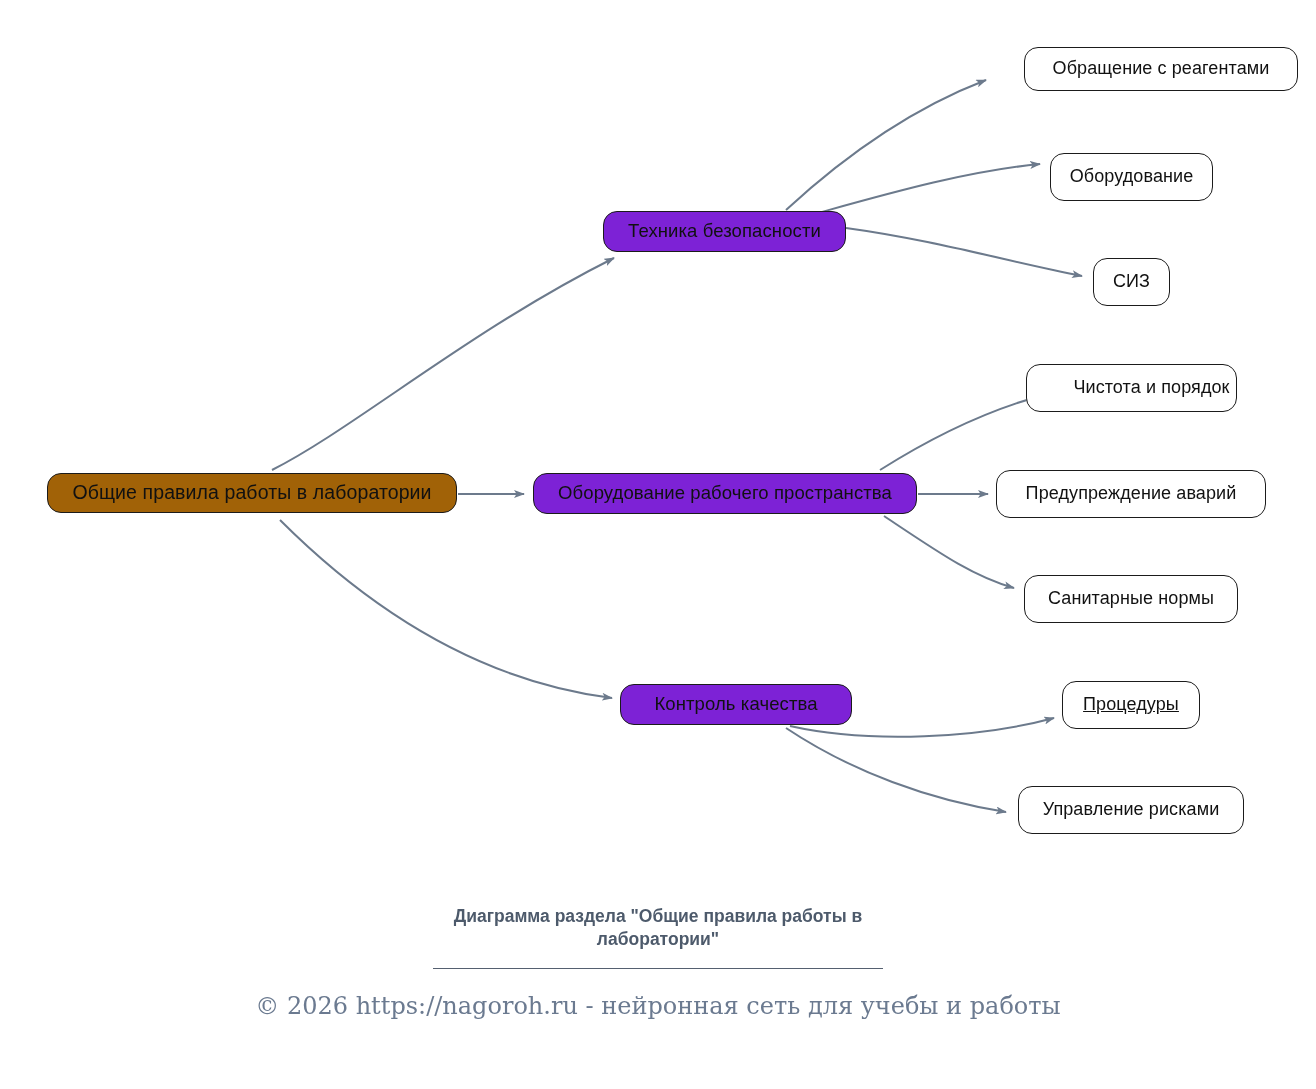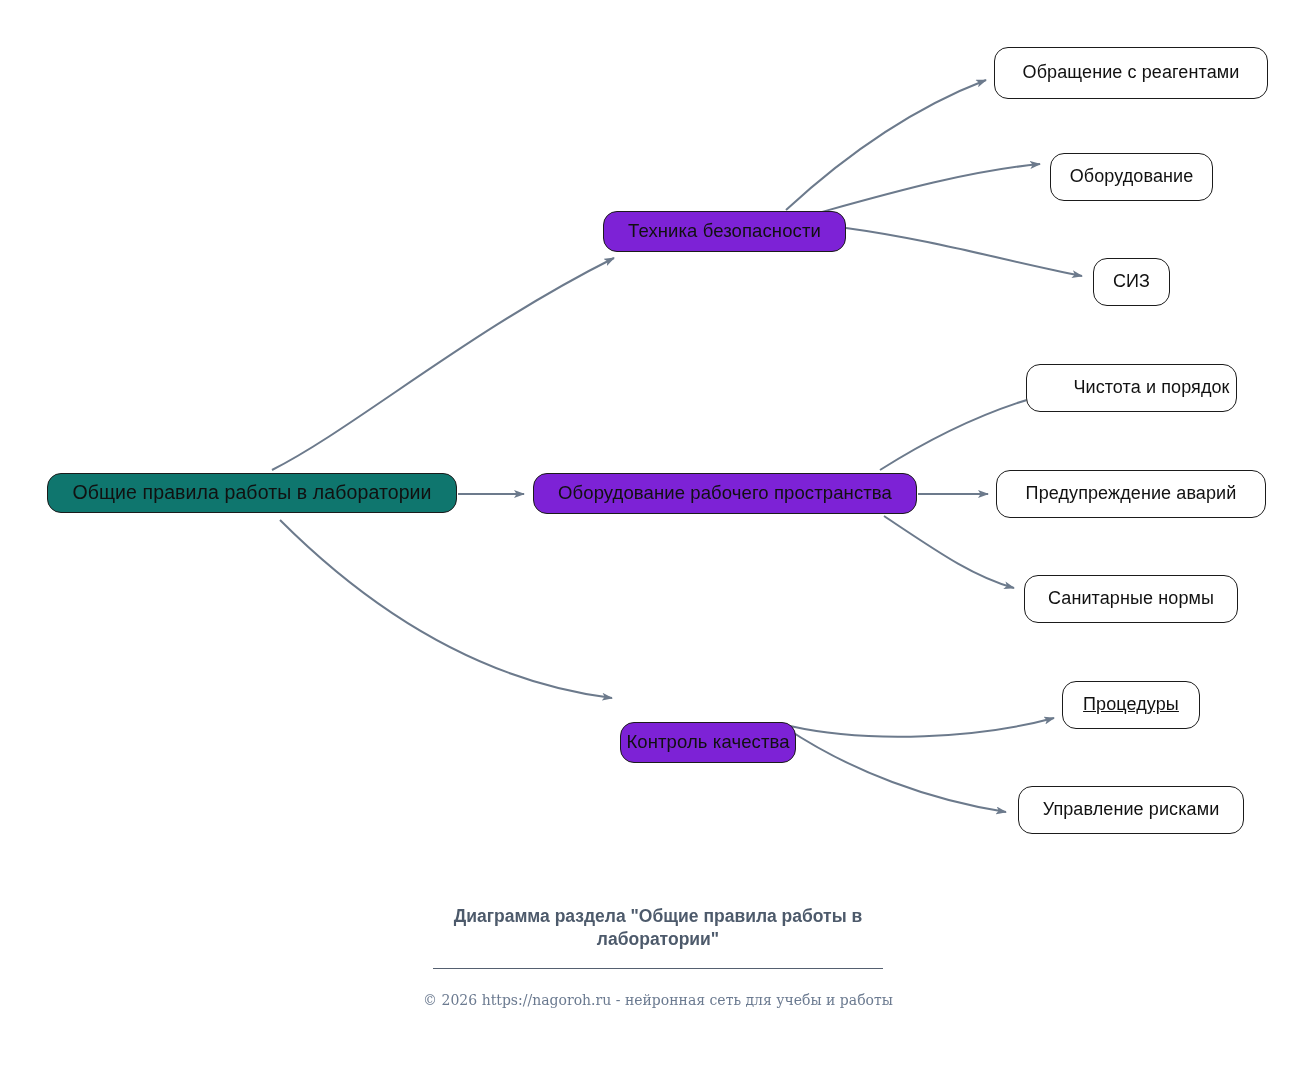--- a/index.html
+++ b/index.html
@@ -35,21 +35,21 @@
     justify-content: center;
     text-align: center;
     border-radius: 14px;
     border: 1.6px solid #1b1b1b;
     color: #111111;
     white-space: nowrap;
     letter-spacing: 0.1px;
     line-height: 1.1;
   }
   .node-root {
-    background: #0f766e;
+    background: #a16207;
     font-size: 19.5px;
   }
   .node-branch {
     background: #7d22d6;
     font-size: 18.5px;
   }
   .node-leaf {
     background: #ffffff;
     font-size: 18px;
   }
@@ -74,21 +74,21 @@
     margin: 17px auto 0 auto;
     border-top: 1.5px solid #556070;
   }
   #footer-credit {
     position: absolute;
     left: 0;
     top: 992px;
     width: 1316px;
     text-align: center;
     font-family: "DejaVu Serif", "Liberation Serif", serif;
-    font-size: 14px;
+    font-size: 24px;
     color: #6b7a90;
   }
 </style>
 </head>
 <body>
 
 <div id="diagram-root">
 
   <svg id="edge-layer" viewBox="0 0 1316 1089" xmlns="http://www.w3.org/2000/svg">
     <defs>
@@ -120,25 +120,25 @@
   </div>
 
   <div class="node node-branch" style="left:603px; top:211px; width:243px; height:41px;">
     <span>Техника безопасности</span>
   </div>
 
   <div class="node node-branch" style="left:533px; top:473px; width:384px; height:41px;">
     <span>Оборудование рабочего пространства</span>
   </div>
 
-  <div class="node node-branch" style="left:620px; top:684px; width:176px; height:41px;margin-top:38px;">
+  <div class="node node-branch" style="left:620px; top:684px; width:232px; height:41px;">
     <span>Контроль качества</span>
   </div>
 
-  <div class="node node-leaf" style="left:994px; top:47px; width:274px; height:52px;">
+  <div class="node node-leaf" style="left:1024px; top:47px; width:274px; height:44px;">
     <span>Обращение с реагентами</span>
   </div>
 
   <div class="node node-leaf" style="left:1050px; top:153px; width:163px; height:48px;">
     <span>Оборудование</span>
   </div>
 
   <div class="node node-leaf" style="left:1093px; top:258px; width:77px; height:48px;">
     <span>СИЗ</span>
   </div>

